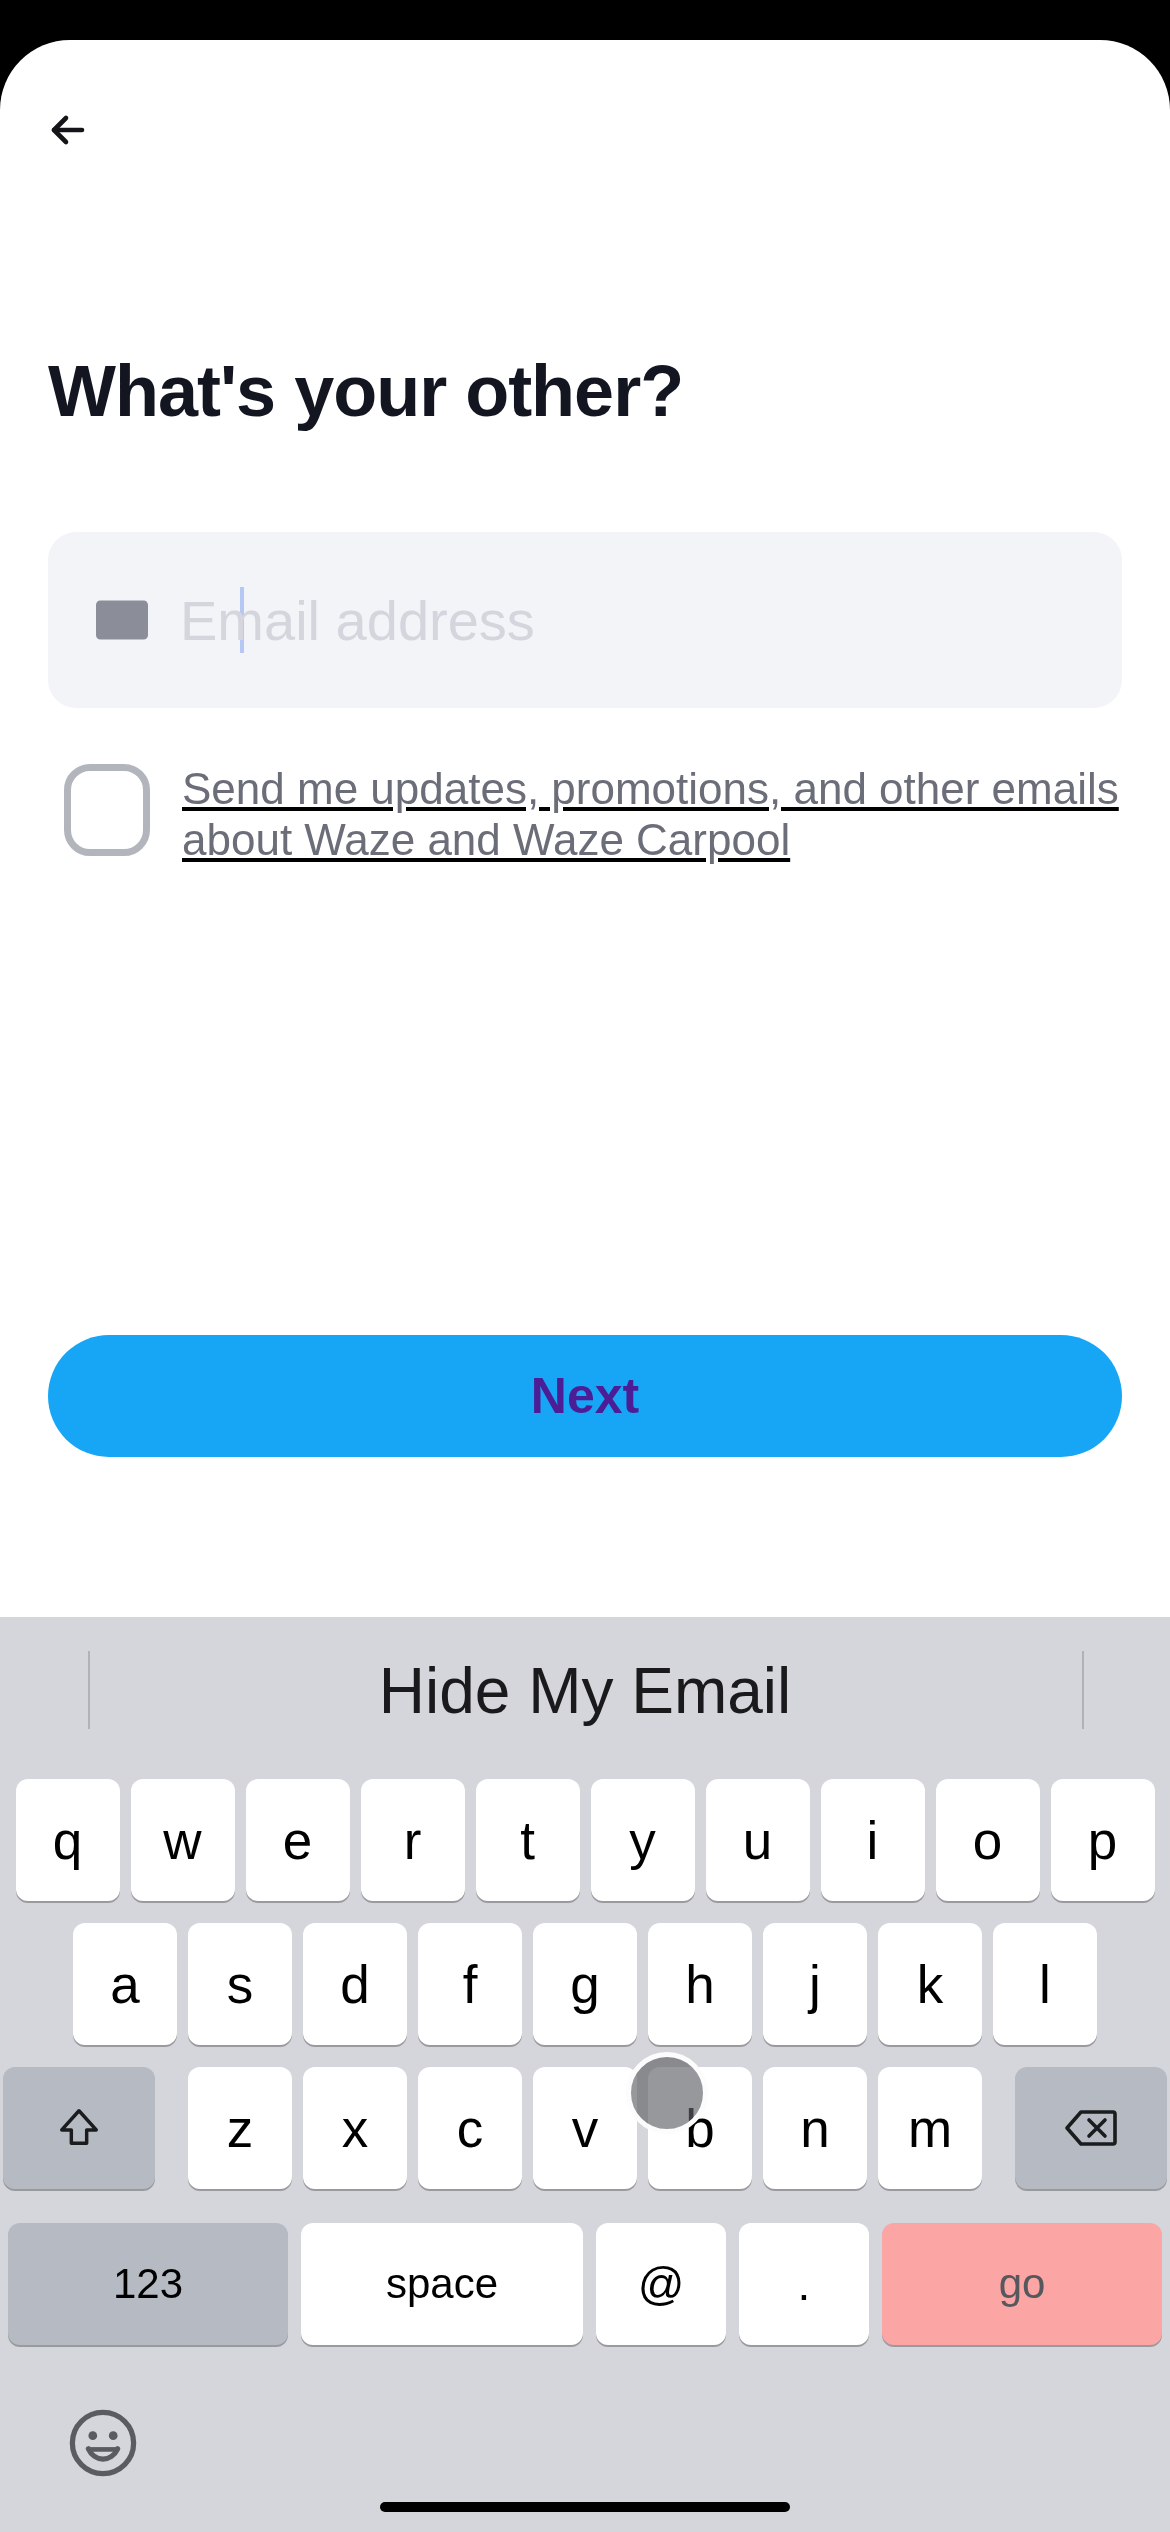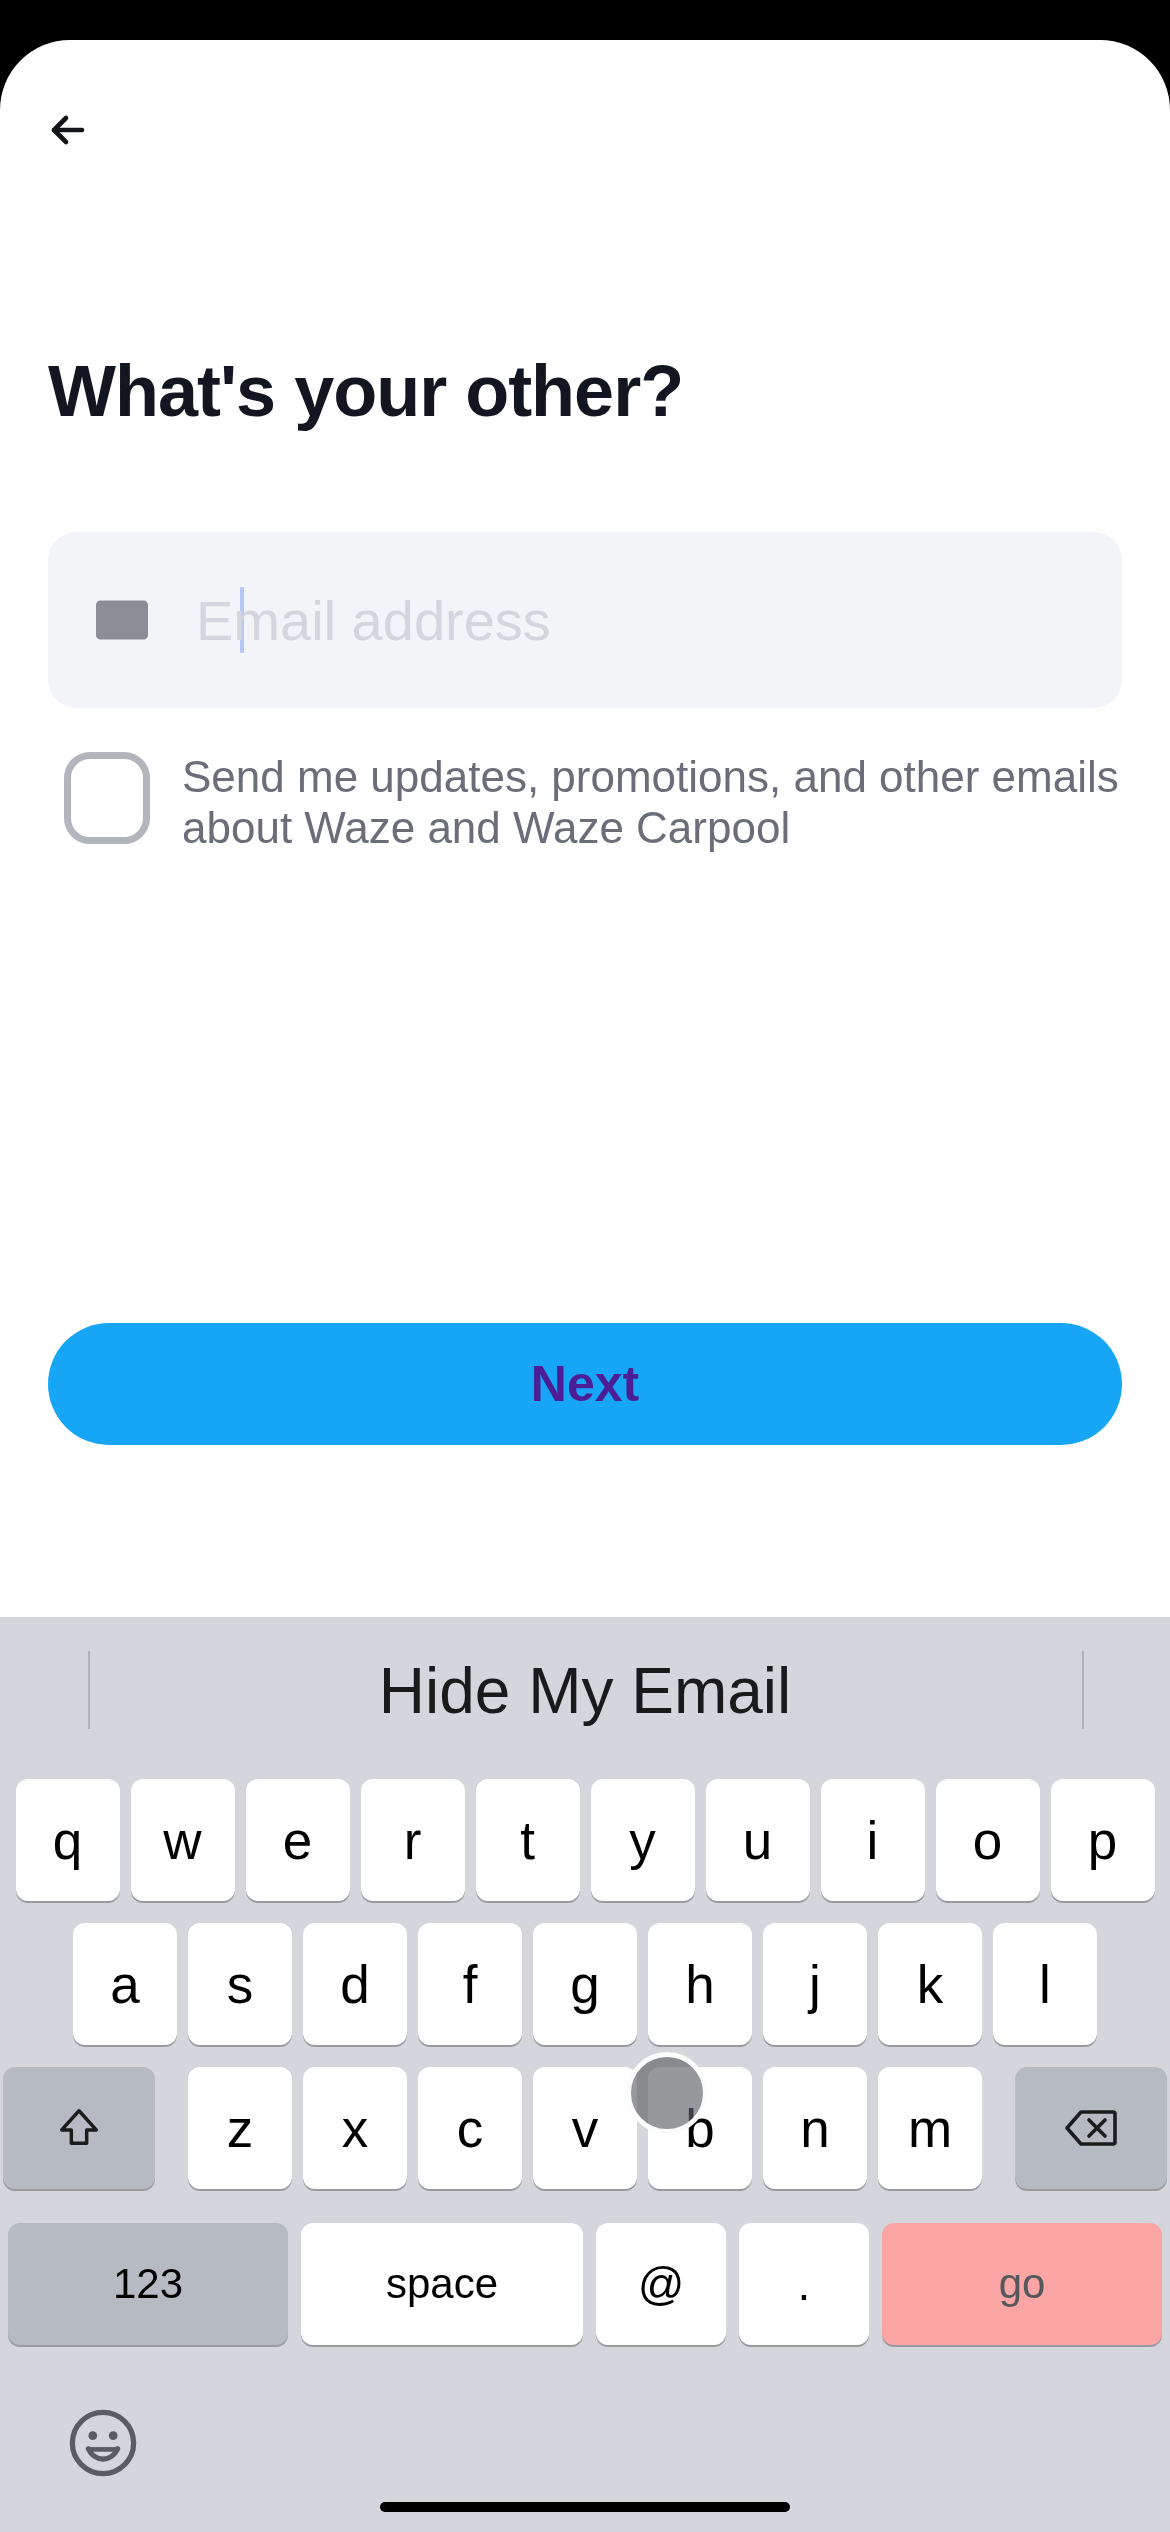--- a/index.html
+++ b/index.html
@@ -44,21 +44,20 @@
       letter-spacing: -1px;
     }
     .input-wrapper {
       margin-top: 100px;
       background: #f3f4f8;
       border-radius: 28px;
       height: 176px;
       display: flex;
       align-items: center;
       padding: 0 48px;
-      gap: 16px;
     }
     .email-icon {
       width: 52px;
       height: 40px;
       fill: #8b8e98;
       flex: 0 0 auto;
     }
     .email-input {
       flex: 1;
       border: none;
@@ -75,23 +74,24 @@
       position: absolute;
       width: 4px;
       height: 66px;
       background: #b5c7f5;
       left: 192px;
     }
     .input-wrapper { position: relative; }
     .checkbox-row {
       display: flex;
       align-items: flex-start;
-      margin-top: 44px;
+      margin-top: 56px;
       gap: 32px;
       padding-left: 16px;
+      text-decoration: underline;
     }
     .checkbox {
       flex: 0 0 auto;
       width: 86px;
       height: 92px;
       border: 7px solid #b3b5bc;
       border-radius: 26px;
       background: #fff;
     }
     .checkbox-label {

